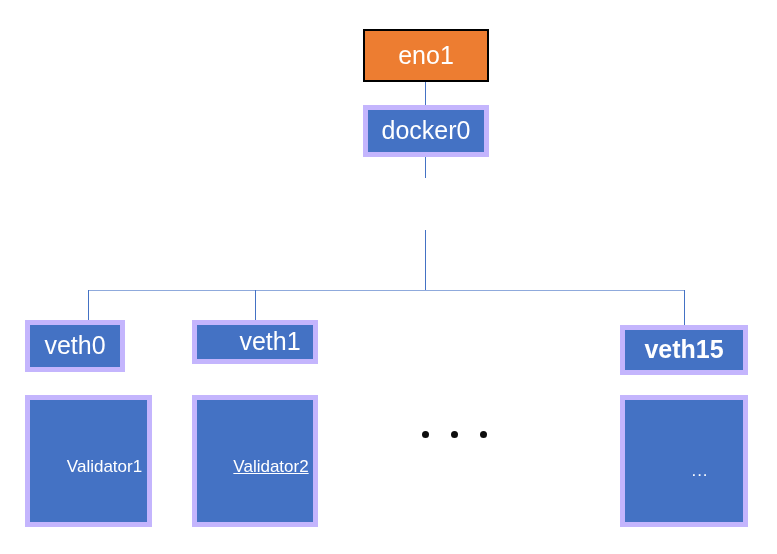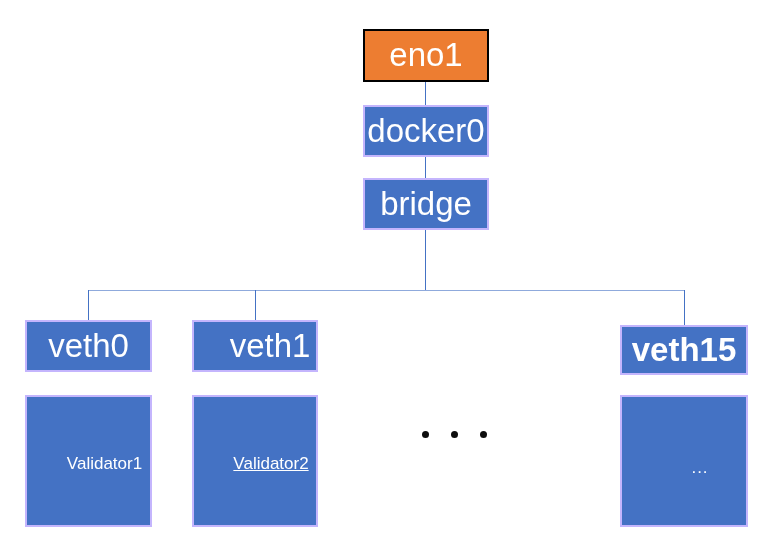--- a/index.html
+++ b/index.html
@@ -24,29 +24,29 @@
     display: flex;
     align-items: center;
     justify-content: center;
     color: #ffffff;
     text-align: center;
     line-height: 1.1;
     user-select: none;
   }
   .node.blue {
     background: #4472C4;
-    border: 2px solid #c4b5fd;
+    border: 5px solid #c4b5fd;
   }
   .node.orange {
     background: #ED7D31;
     border: 2px solid #000000;
   }
   
   .node.device {
-    font-size: 33px;
+    font-size: 25px;
   }
   
   .node.container {
     font-size: 17px;
     align-items: flex-start;
     padding-left: 32px;
   }
   .node.container .label {
     display: block;
     width: 100%;
@@ -101,29 +101,26 @@
   <div class="conn v" style="left:684px; top:290px; height:36px;"></div>
 
   <div class="node orange device" style="left:363px; top:29px; width:126px; height:53px;">
     <span class="label">eno1</span>
   </div>
 
   <div class="node blue device" style="left:363px; top:105px; width:126px; height:52px;">
     <span class="label">docker0</span>
   </div>
 
-  <div class="node blue device" style="left:363px; top:178px; width:126px; height:52px;">
-    <span class="label">bridge</span>
-  </div>
 
-  <div class="node blue device" style="left:25px; top:320px; width:127px; height:52px;">
+  <div class="node blue device" style="left:25px; top:320px; width:100px; height:52px;">
     <span class="label">veth0</span>
   </div>
 
-  <div class="node blue device" style="left:192px; top:320px; width:126px; height:52px;padding-left:30px;">
+  <div class="node blue device" style="left:192px; top:320px; width:126px; height:44px;padding-left:30px;">
     <span class="label">veth1</span>
   </div>
 
   <div class="node blue device" style="left:620px; top:325px; width:128px; height:50px;font-weight:bold;">
     <span class="label">veth15</span>
   </div>
 
   <div class="node blue container" style="left:25px; top:395px; width:127px; height:132px;">
     <span class="label">Validator1</span>
   </div>

